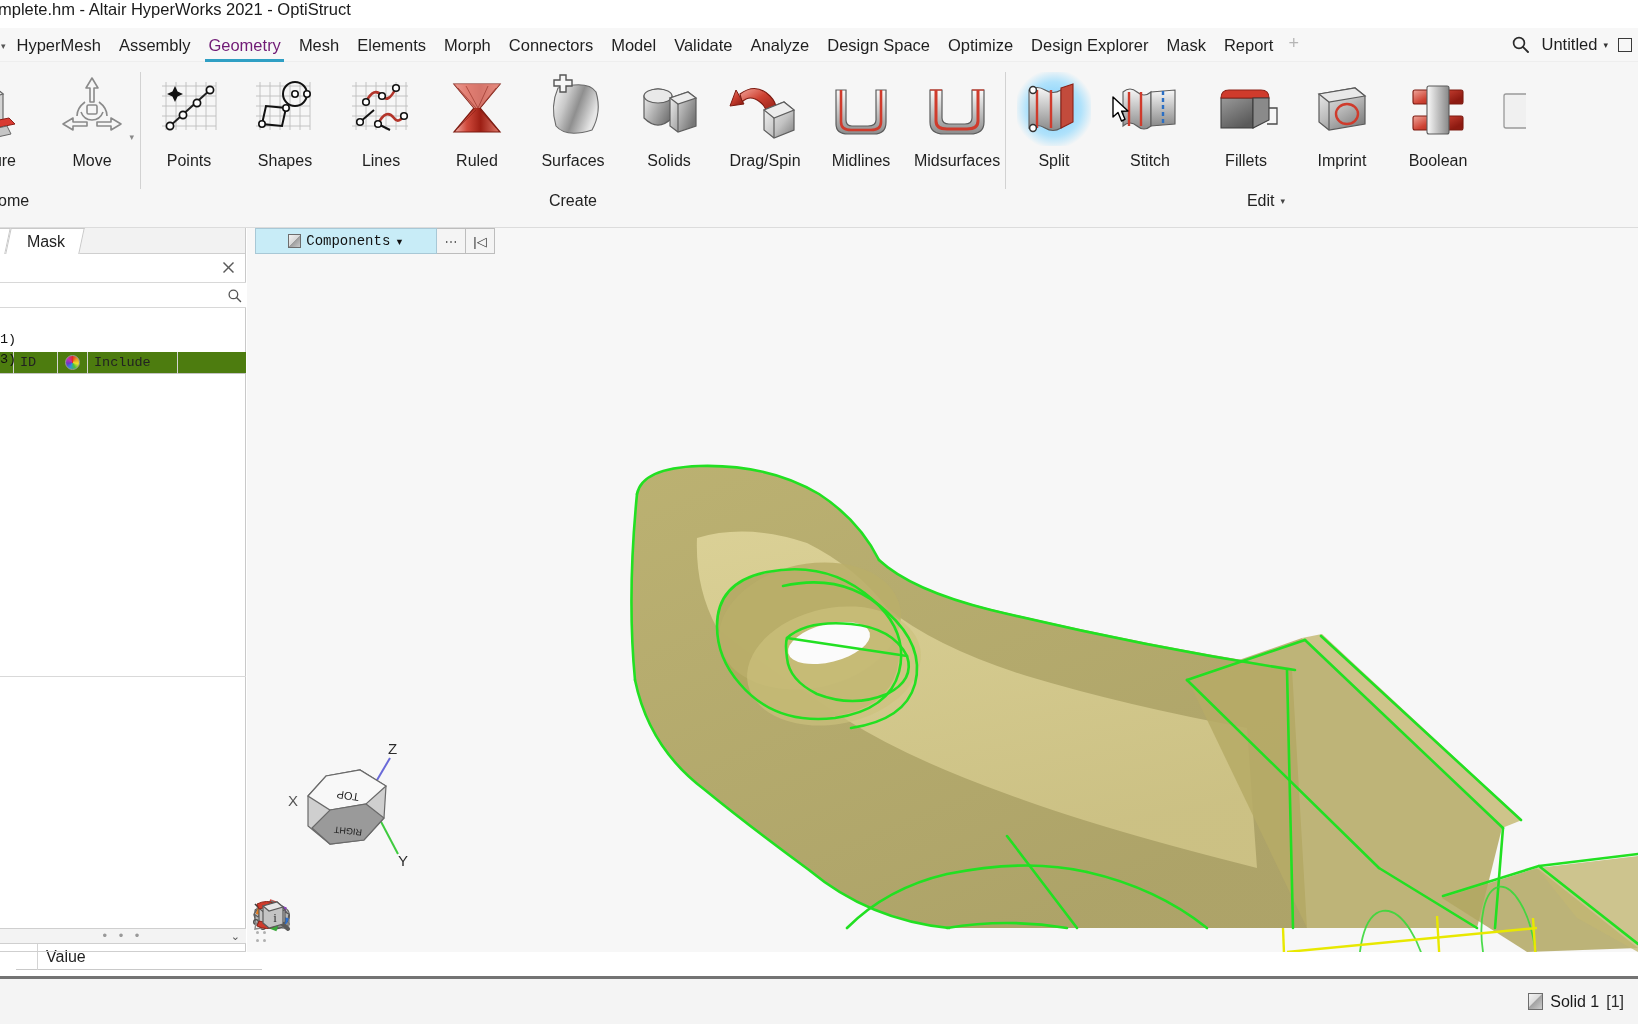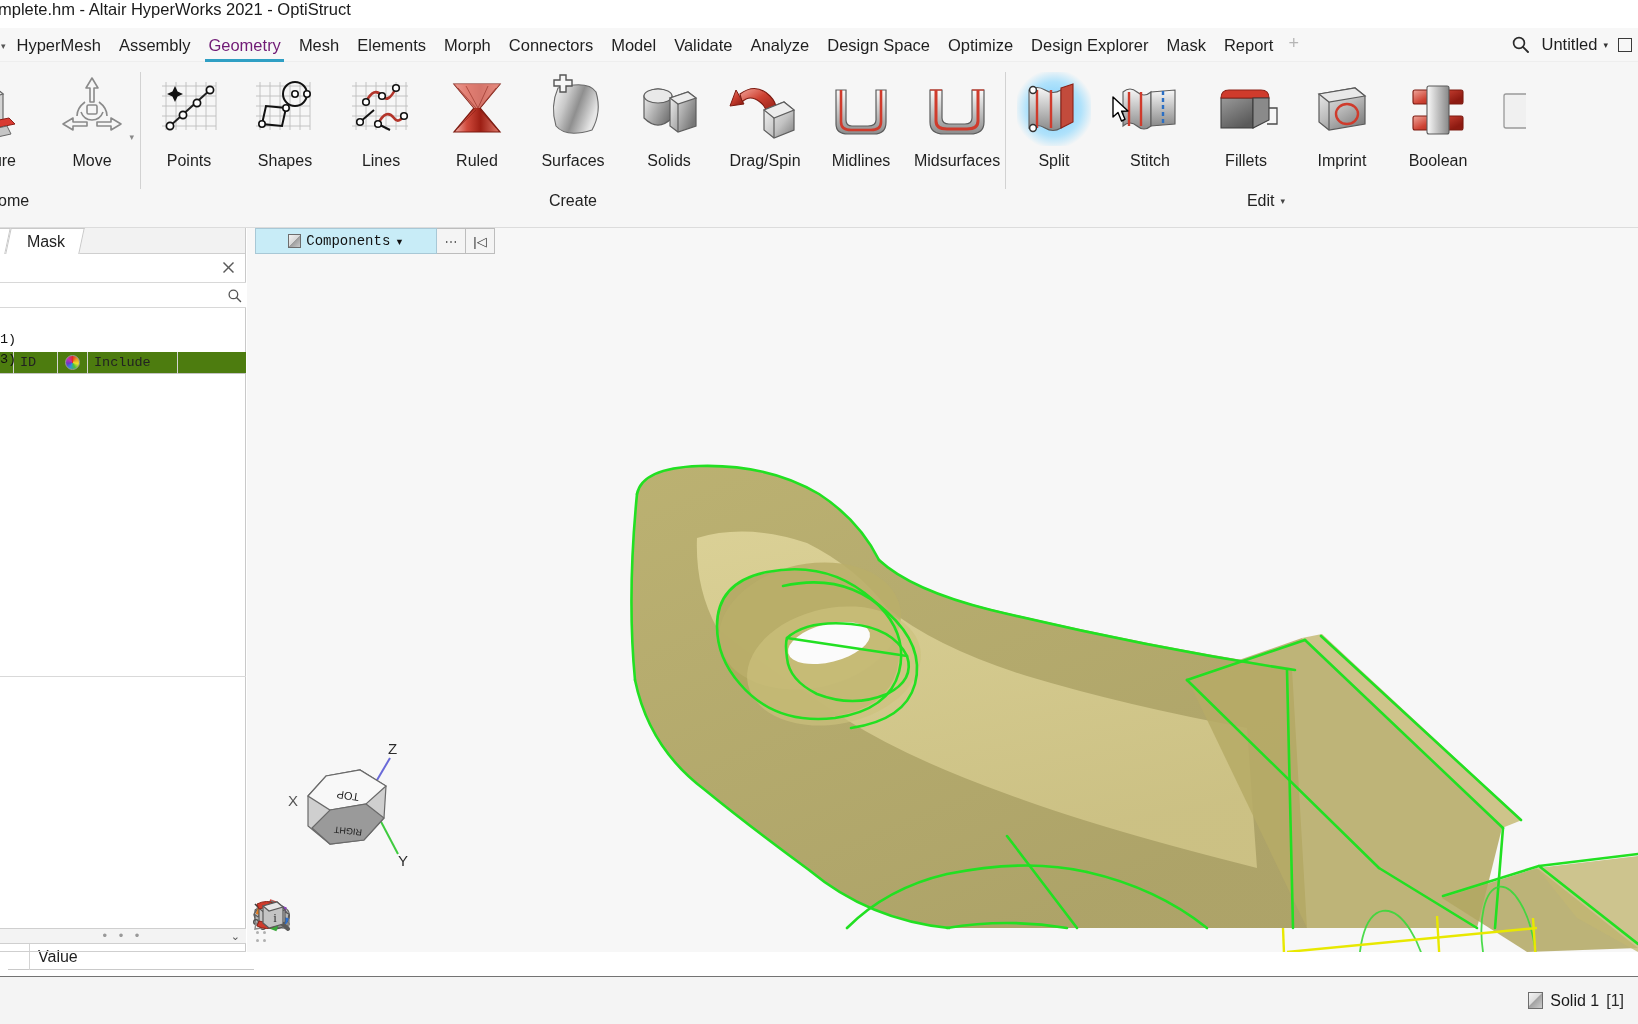--- a/index.html
+++ b/index.html
@@ -145,21 +145,21 @@
     position: absolute; left: 0; top: 448px; width: 246px; height: 1px; background: #d9d9d9;
   }
   .panel-splitter {
     position: absolute; left: 0; top: 700px; width: 246px; height: 16px;
     background: #f3f3f3; border-top: 1px solid #cfcfcf; border-bottom: 1px solid #cfcfcf;
     display: flex; align-items: center; justify-content: center;
   }
   .panel-splitter .dots { font-size: 13px; letter-spacing: 4px; color: #999; line-height: 6px; }
   .panel-splitter .chev { position: absolute; right: 6px; font-size: 11px; color: #555; }
   .value-head {
-    position: absolute; left: 8px; top: 716px; width: 246px; height: 26px;
+    position: absolute; left: 16px; top: 716px; width: 246px; height: 26px;
     border-bottom: 1px solid #c9c9c9; display: flex; align-items: center;
   }
   .value-head .vcell-a { width: 22px; height: 26px; border-right: 1px solid #d4d4d4; }
   .value-head .vcell-b {
     flex: 1; height: 26px; line-height: 25px; padding-left: 8px; font-size: 16px; color: #1f1f1f;
   }
   .panel-bottomline {
     position: absolute; left: 0; bottom: 0; width: 246px; height: 1px; background: #cfcfcf;
   }
 
@@ -197,21 +197,21 @@
   }
   .grip { width: 12px; height: 40px; display: grid;
           grid-template-columns: 3px 3px; grid-template-rows: repeat(5, 3px);
           gap: 5px 4px; align-content: center; justify-content: center; }
   .grip i { width: 3px; height: 3px; background: #b0b0b0; border-radius: 50%; display:block; }
   .fbtn { width: 48px; height: 48px; display: flex; align-items: center; justify-content: center; cursor: default; }
 
   
   .statusbar {
     position: absolute; left: 0; bottom: 0; width: 1638px; height: 48px;
-    background: #f4f4f4; border-top: 1px solid #737373;
+    background: #f4f4f4; border-top: 3px solid #737373;
     display: flex; align-items: center; justify-content: flex-end; padding-right: 14px;
   }
   .status-item { display: flex; align-items: center; gap: 7px; font-size: 16px; color: #1a1a1a; }
   .status-cube {
     width: 15px; height: 17px;
     background: linear-gradient(135deg,#f4f4f4 0%,#dcdcdc 46%,#a0a0a0 47%,#cdcdcd 100%);
     border: 1px solid #6d6d6d;
   }
   .status-count { color: #2b2b2b; }
 

